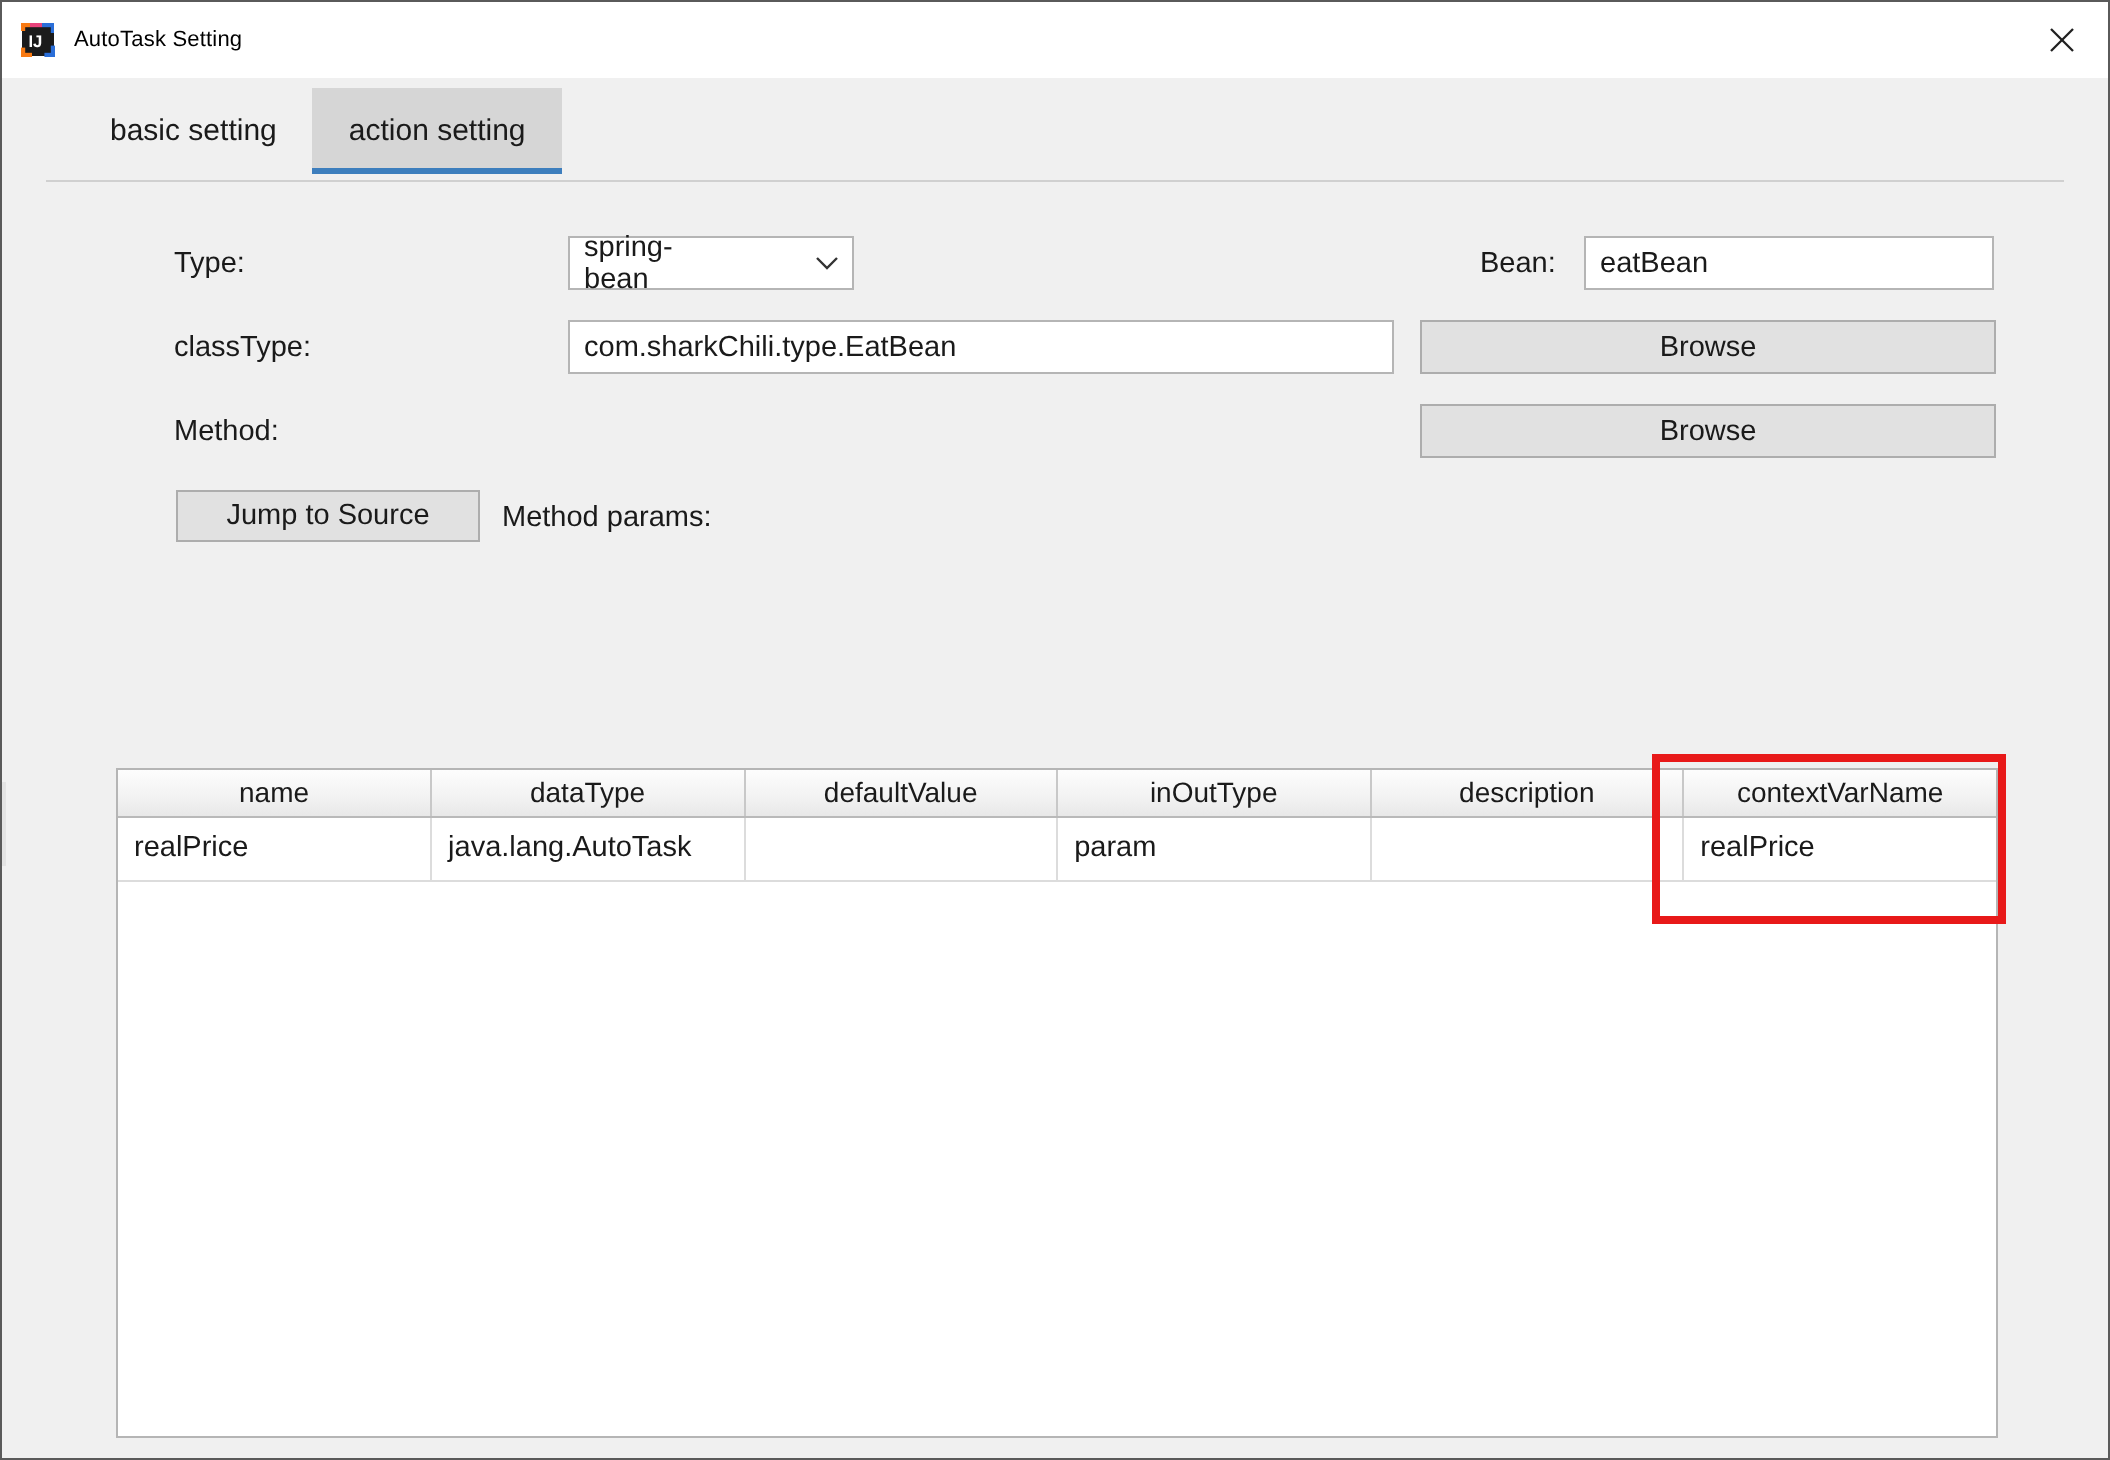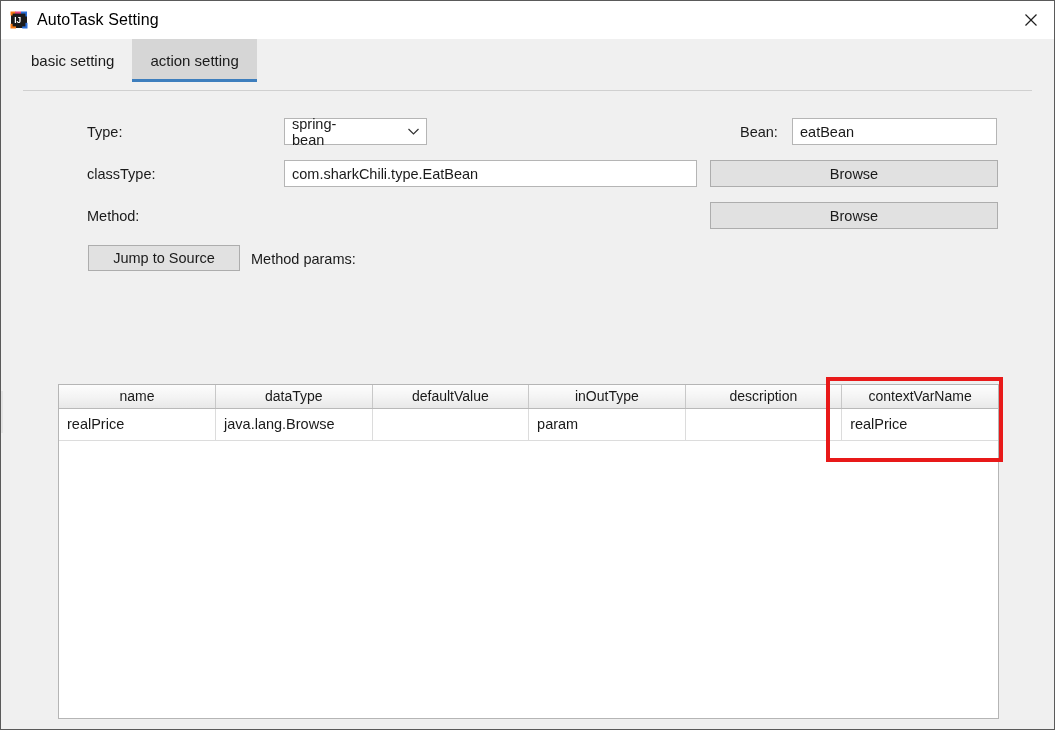--- a/index.html
+++ b/index.html
@@ -26,33 +26,33 @@
     height:38px; background:#ffffff;
     display:flex; align-items:center;
     flex:0 0 auto; position:relative;
   }
   #app-icon {
     width:18px; height:18px; margin-left:9px; margin-right:9px;
     position:relative; flex:0 0 auto;
   }
   #app-icon svg { display:block; }
   #title-text {
-    font-size:16px; color:#000; letter-spacing:.1px;
+    font-size:11px; color:#000; letter-spacing:.1px;
   }
   #close-btn {
     position:absolute; right:0; top:0; width:46px; height:38px;
     display:flex; align-items:center; justify-content:center;
     cursor:default;
   }
   #close-btn svg { display:block; }
 
   
   #tabbar {
     height:52px; flex:0 0 auto; position:relative;
-    display:flex; align-items:flex-start; padding-left:12px;
+    display:flex; align-items:center; padding-left:36px;
     background:#f0f0f0;
   }
   #tabbar:after {
     content:""; position:absolute; left:22px; right:22px; bottom:0;
     height:1px; background:#d0d0d0;
   }
   .tab {
     height:43px; line-height:43px; padding:0 18px;
     font-size:15px; color:#1a1a1a; cursor:default;
     position:relative; z-index:2;
@@ -206,21 +206,21 @@
             <th>dataType</th>
             <th>defaultValue</th>
             <th>inOutType</th>
             <th>description</th>
             <th>contextVarName</th>
           </tr>
         </thead>
         <tbody>
           <tr>
             <td>realPrice</td>
-            <td>java.lang.Browse</td>
+            <td>java.lang.AutoTask</td>
             <td></td>
             <td>param</td>
             <td></td>
             <td>realPrice</td>
           </tr>
         </tbody>
       </table>
     </div>
 
     <div id="annot-box"></div>

